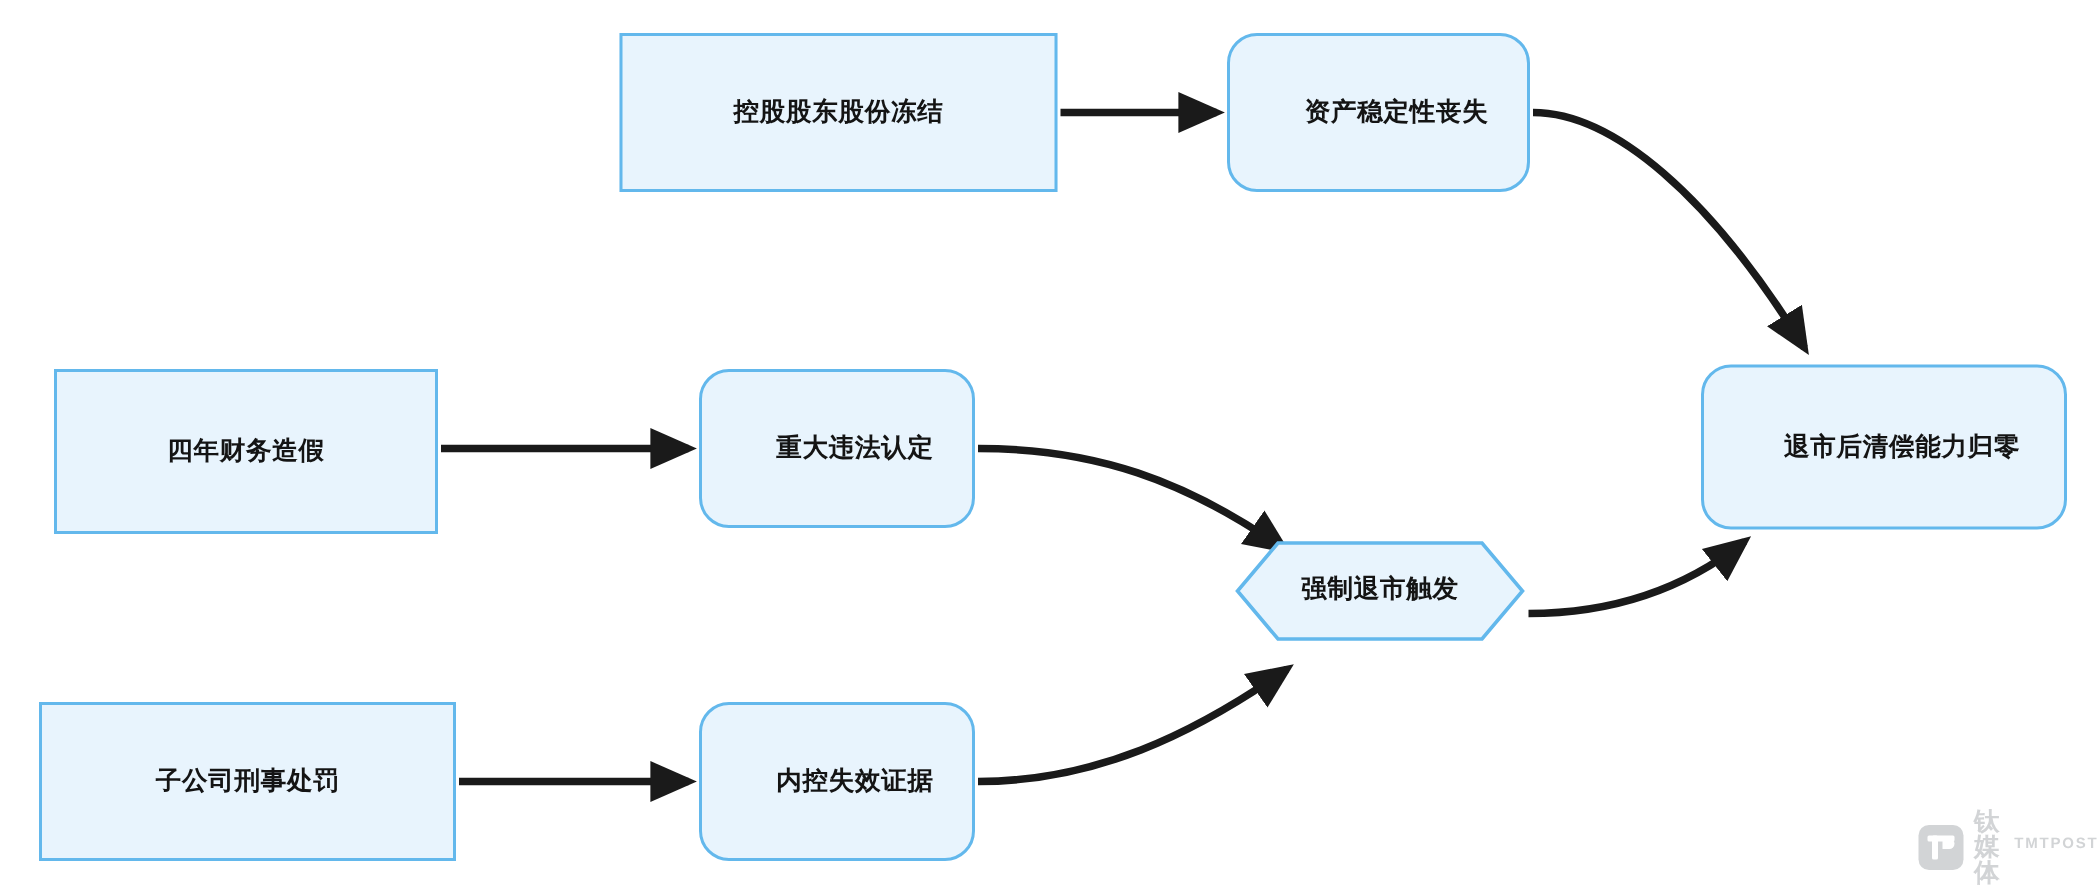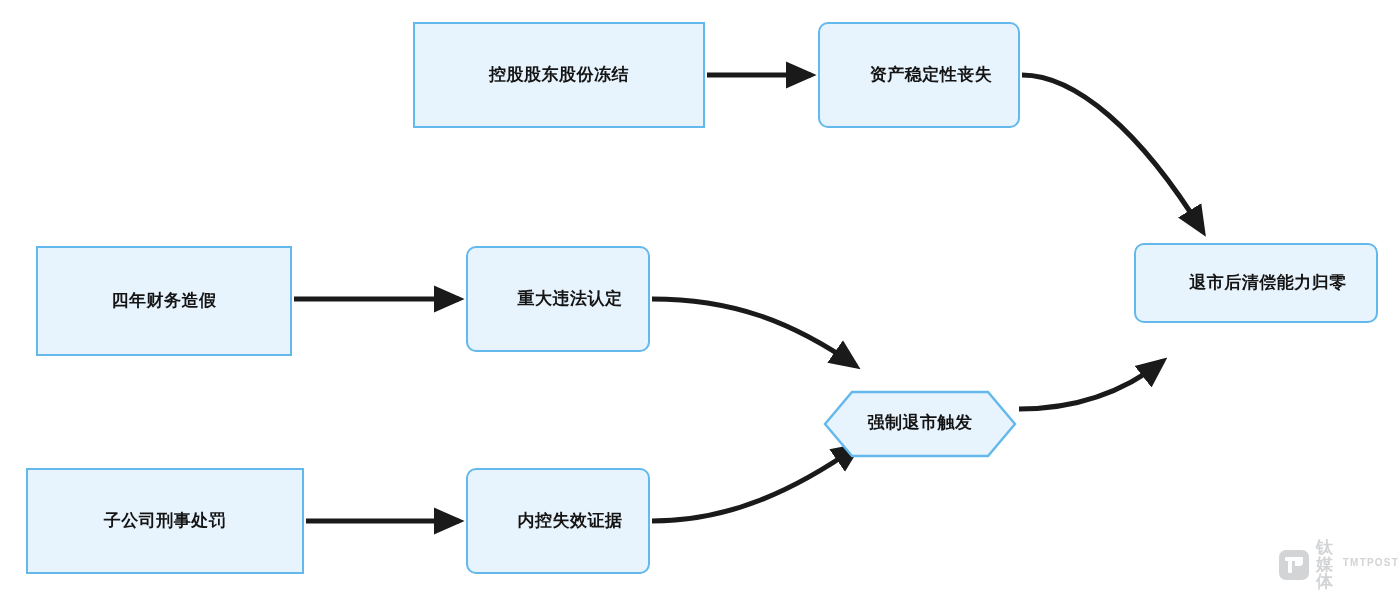--- a/index.html
+++ b/index.html
@@ -27,21 +27,21 @@
     position: absolute;
     box-sizing: border-box;
     display: flex;
     align-items: center;
     justify-content: center;
     background: #e8f4fd;
     border: 2px solid #63b8ec;
     z-index: 2;
   }
   .node.rect { border-radius: 0; }
-  .node.rounded { border-radius: 10px; padding-left: 24px; }
+  .node.rounded { border-radius: 20px; padding-left: 24px; }
   .node-label {
     font-size: 17px;
     font-weight: bold;
     color: #141414;
     letter-spacing: 0.5px;
     line-height: 1.2;
     white-space: nowrap;
     text-align: center;
   }
   
@@ -163,28 +163,28 @@
   </div>
 
   <div class="node rect" style="left:36px; top:246px; width:256px; height:110px;">
     <span class="node-label">四年财务造假</span>
   </div>
 
   <div class="node rounded" style="left:466px; top:246px; width:184px; height:106px;">
     <span class="node-label">重大违法认定</span>
   </div>
 
-  <div class="hex-wrap" style="left:823px; top:390px; width:194px; height:64px;">
+  <div class="hex-wrap" style="left:823px; top:360px; width:194px; height:64px;">
     <svg width="194" height="68" viewBox="0 0 194 68">
       <polygon points="29,2 165,2 192,34 165,66 29,66 2,34" fill="#e8f4fd" stroke="#63b8ec" stroke-width="2.4"></polygon>
     </svg>
     <span class="hex-label">强制退市触发</span>
   </div>
 
-  <div class="node rounded" style="left:1134px; top:243px; width:244px; height:80px;">
+  <div class="node rounded" style="left:1134px; top:243px; width:244px; height:110px;">
     <span class="node-label">退市后清偿能力归零</span>
   </div>
 
   <div class="node rect" style="left:26px; top:468px; width:278px; height:106px;">
     <span class="node-label">子公司刑事处罚</span>
   </div>
 
   <div class="node rounded" style="left:466px; top:468px; width:184px; height:106px;">
     <span class="node-label">内控失效证据</span>
   </div>

